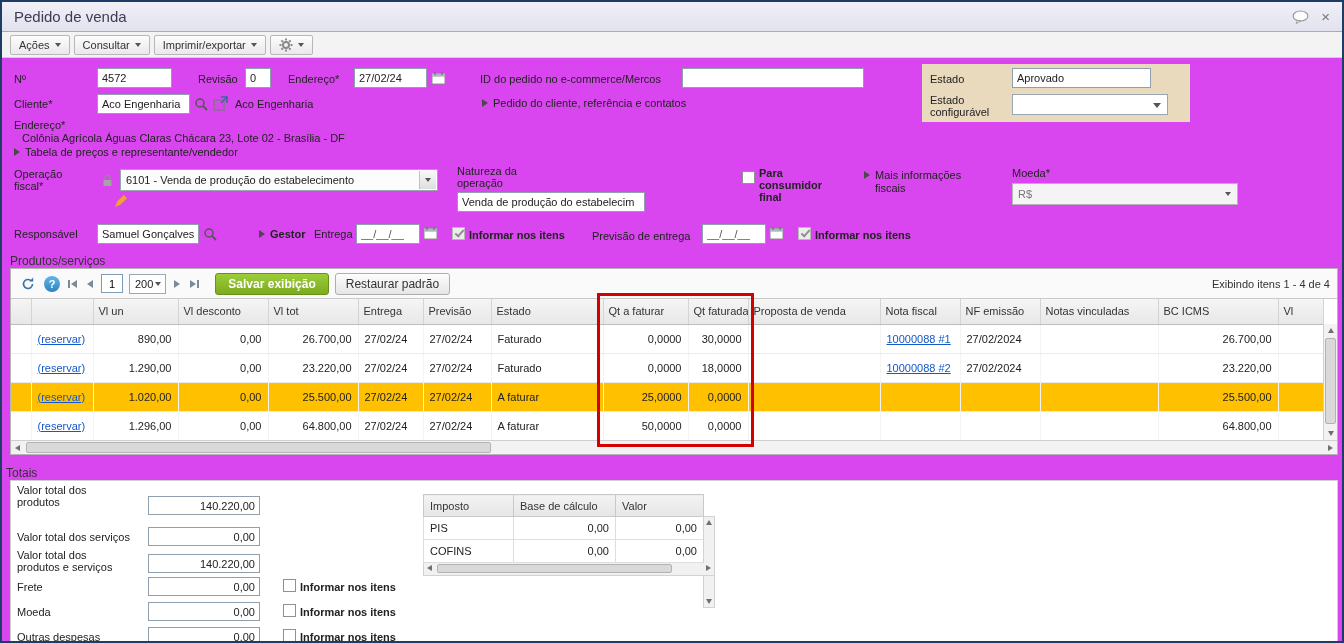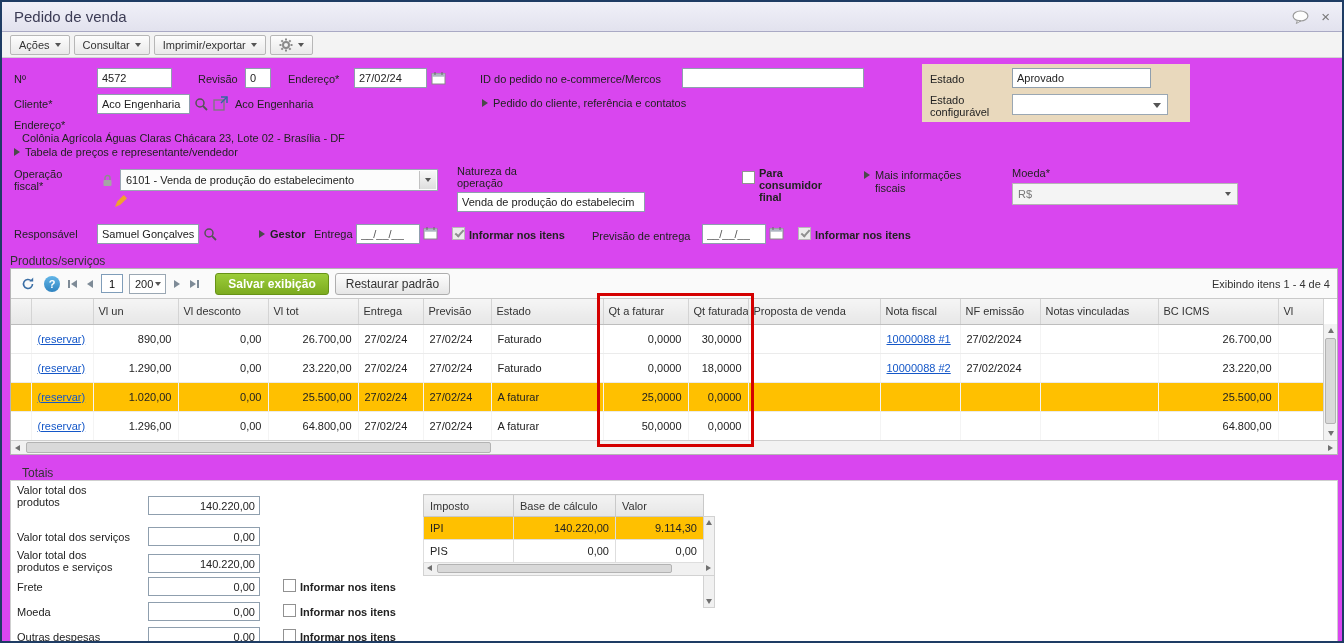--- a/index.html
+++ b/index.html
@@ -426,21 +426,21 @@
         </span>
       <span class="sb-thumb" style="left:15px; top:1px; height:11px; width:465px;"></span>
       <span class="sb-btn" style="right:0; top:0;">
           <span class="tri-right-xs"></span>
         </span>
     </div>
 
     <div class="annotation-rect"></div>
   </div>
 
-  <span class="section-lbl" style="left:20px; top:464px;">Totais</span>
+  <span class="section-lbl" style="left:4px; top:464px;">Totais</span>
 
   <div class="tbox">
     <span class="lbl wrap" style="left:6px; top:3px; width:100px;">Valor total dos produtos</span>
     <input class="inp num" style="left: 137px; top: 15px; width: 112px; height: 19px;" value="140.220,00">
     <span class="lbl" style="left:6px; top:50px;">Valor total dos serviços</span>
     <input class="inp num" style="left: 137px; top: 46px; width: 112px; height: 19px;" value="0,00">
     <span class="lbl wrap" style="left:6px; top:68px; width:100px;">Valor total dos produtos e serviços</span>
     <input class="inp num" style="left: 137px; top: 73px; width: 112px; height: 19px;" value="140.220,00">
 
     <span class="lbl" style="left:6px; top:100px;">Frete</span>
@@ -466,27 +466,27 @@
             <col style="width:88px">
           </colgroup>
         <thead>
           <tr>
             <th>Imposto</th>
             <th>Base de cálculo</th>
             <th>Valor</th>
           </tr>
         </thead>
         <tbody>
-          <tr class="selected">
-            <td>IPI</td>
-            <td class="num">140.220,00</td>
-            <td class="num">9.114,30</td>
-          </tr>
           <tr>
             <td>PIS</td>
+            <td class="num">0,00</td>
+            <td class="num">0,00</td>
+          </tr>
+          <tr>
+            <td>COFINS</td>
             <td class="num">0,00</td>
             <td class="num">0,00</td>
           </tr>
         </tbody>
       </table>
       <div class="tax-vscroll">
         <span class="sb-btn" style="top:0; left:-1px; width:11px; height:11px;">
             <span class="tri-up-xs"></span>
           </span>
         <span class="sb-btn" style="bottom:0; left:-1px; width:11px; height:11px;">

